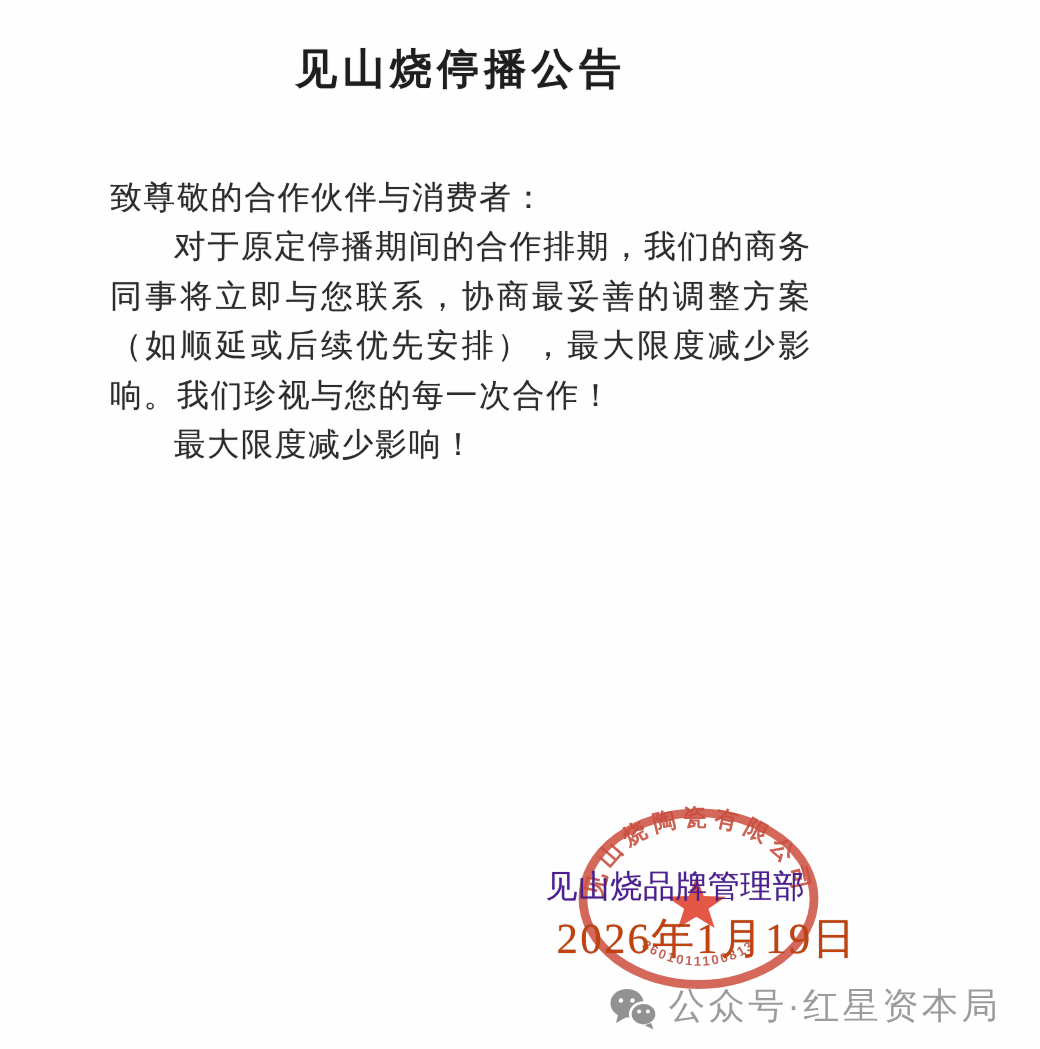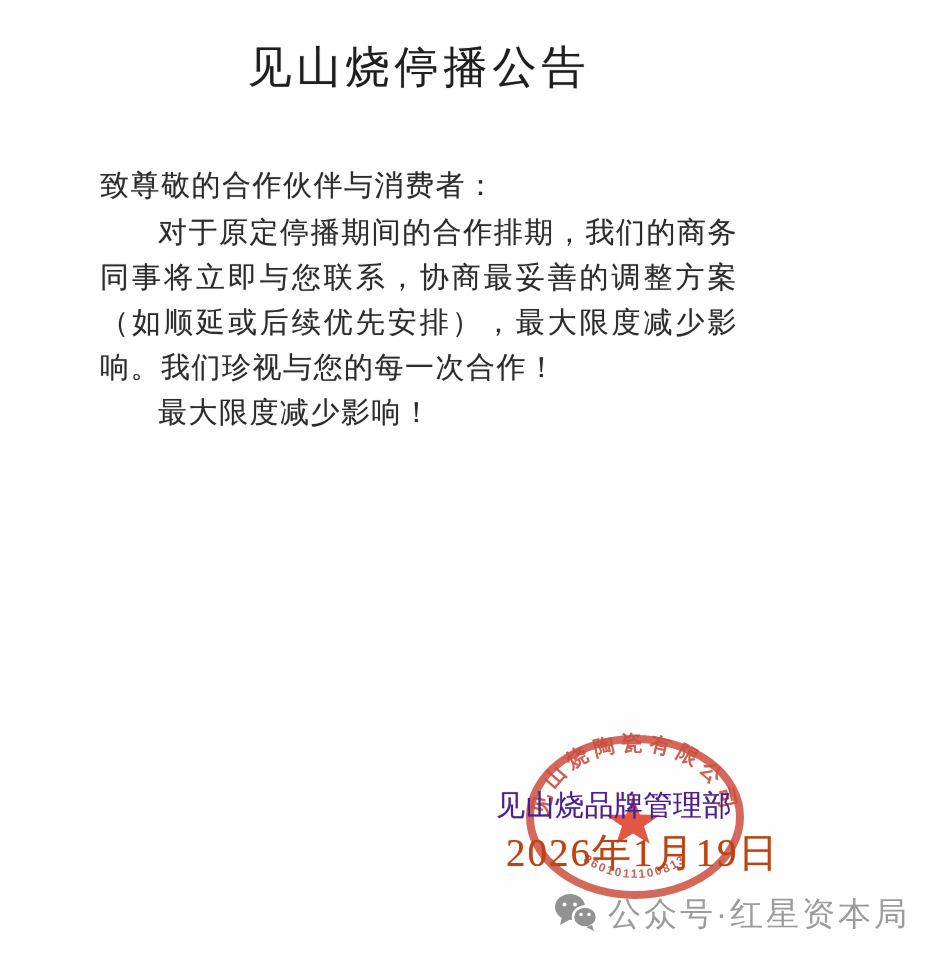--- a/index.html
+++ b/index.html
@@ -14,40 +14,40 @@
   .page { position: absolute; inset: 0; background: #fefefe; }
 
   .content {
     position: absolute;
     left: 100px; top: 0;
     width: 638px;
   }
 
   .doc-title {
     margin: 40px 0 0 0;
-    font-size: 44px;
-    font-weight: normal;
+    font-size: 38px;
+    font-weight: bold;
     line-height: 1.25;
     text-align: center;
     letter-spacing: 5px;
     color: #1e1e1e;
     text-shadow: 0 0 1px rgba(30,30,30,.45);
   }
 
   .doc-body {
     margin-top: 70px;
     font-size: 29px;
     line-height: 45px;
     letter-spacing: 1.5px;
     color: #2c2c2c;
     text-align: justify;
     text-shadow: 0 0 1px rgba(40,40,40,.4);
   }
   .doc-body p { margin: 0; text-indent: 2em; }
-  .doc-body p.salutation { text-indent: 0; font-family: Liberation Mono, monospace; }
+  .doc-body p.salutation { text-indent: 0; }
 
   .signature {
     position: absolute;
     left: 496px; top: 786px;
     font-size: 29px;
     letter-spacing: 0.5px;
     color: #4c1d95;
     z-index: 3;
     text-shadow: 0 0 1px rgba(30,30,30,.45);
     white-space: nowrap;
@@ -69,21 +69,21 @@
     z-index: 2;
     opacity: 0.92;
     filter: blur(0.4px);
   }
 
   .watermark {
     position: absolute;
     left: 554px; top: 892px;
     z-index: 4;
     display: flex;
-    align-items: flex-start;
+    align-items: flex-end;
     gap: 10px;
     font-family: "Liberation Sans", "DejaVu Sans", sans-serif;
   }
   .watermark .label {
     font-size: 33px;
     color: #9c9c9c;
     letter-spacing: 3px;
     white-space: nowrap;
   }
 </style>

